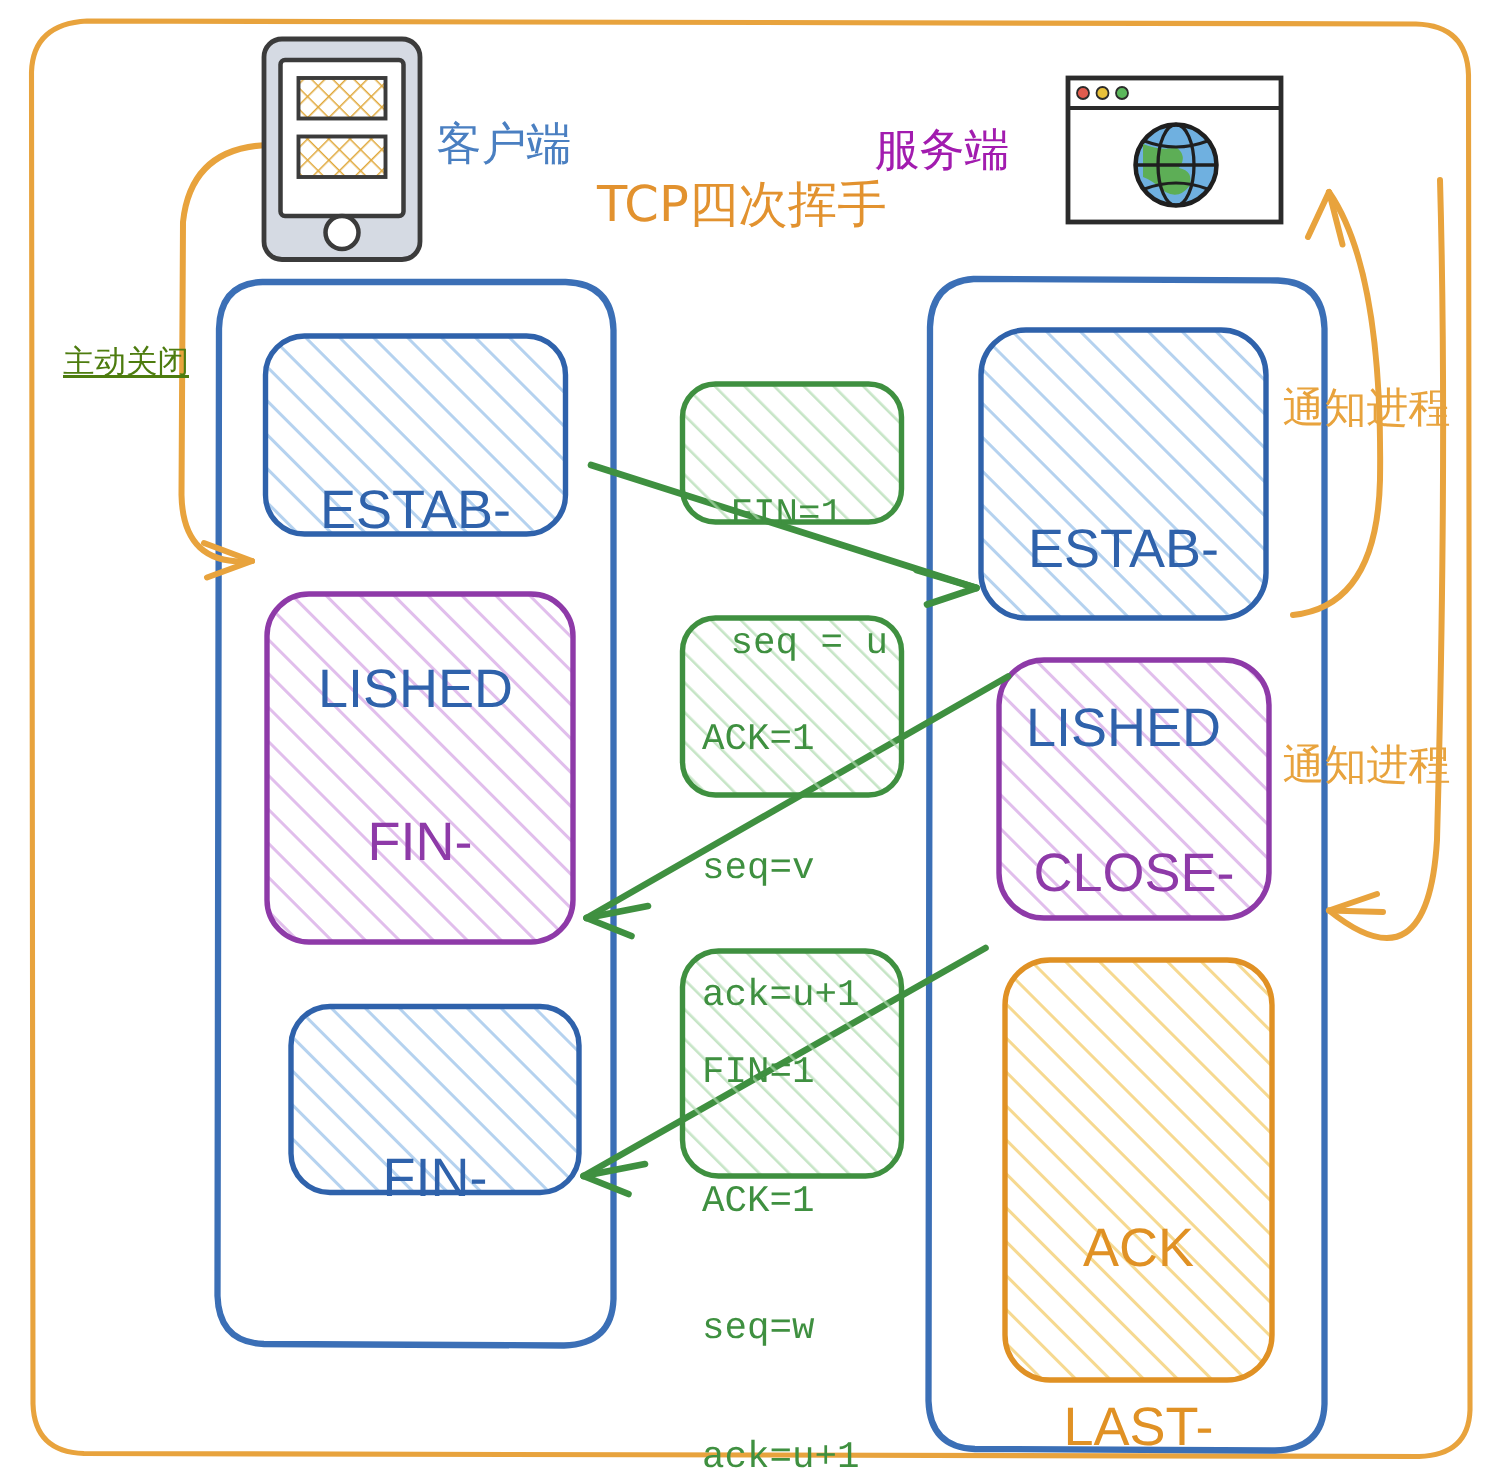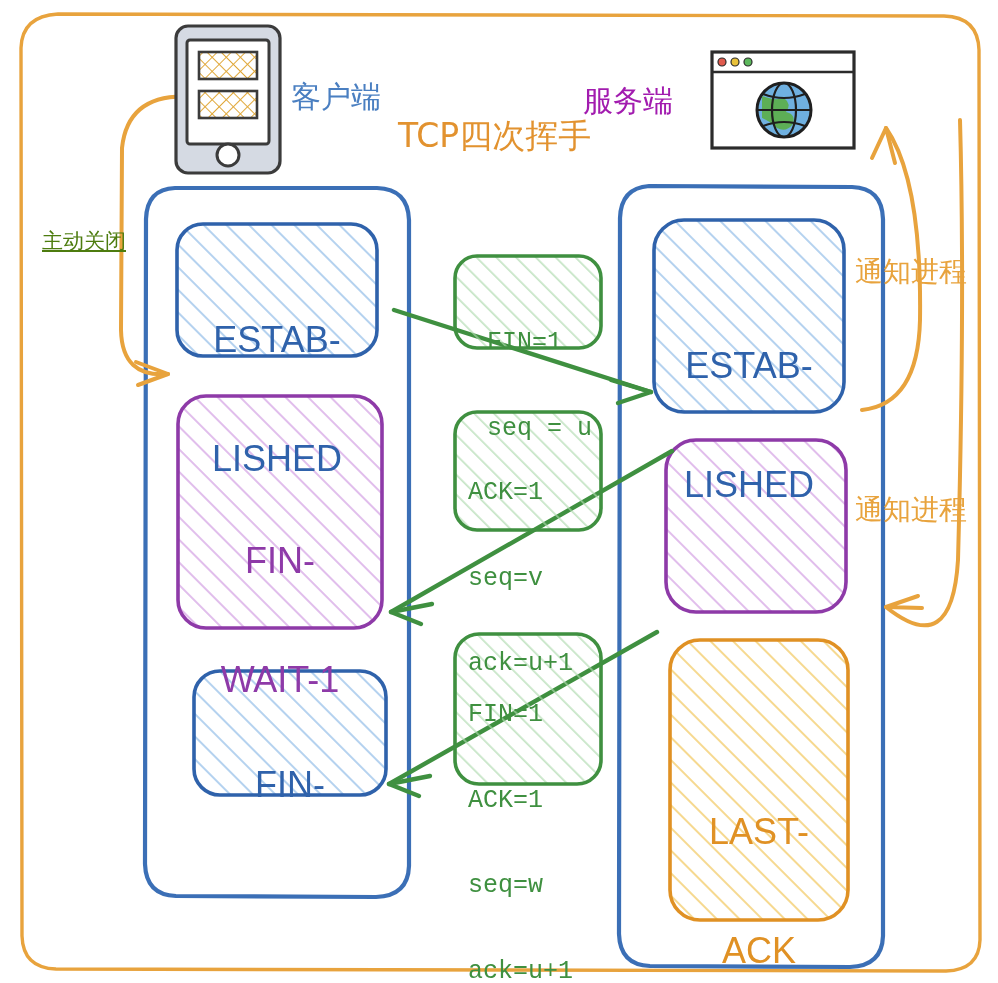--- a/index.html
+++ b/index.html
@@ -133,34 +133,34 @@
 
   <div class="lbl cn" style="left:291px;top:80px;font-size:30px;color:#4a7fc1;">客户端</div>
   <div class="lbl cn" style="left:583px;top:84px;font-size:30px;color:#a21caf;">服务端</div>
 
   <div class="state-txt" style="left:177px;top:241px;width:200px;font-size:36px;color:#2f62ab;">
     <div>ESTAB-</div>
     <div>LISHED</div>
   </div>
   <div class="state-txt" style="left:178px;top:462px;width:204px;font-size:36px;color:#8e3aa8;">
     <div>FIN-</div>
-    <div>WAIT-1</div>
   </div>
   <div class="state-txt" style="left:194px;top:686px;width:192px;font-size:36px;color:#2f62ab;">
     <div>FIN-</div>
   </div>
   <div class="state-txt" style="left:654px;top:267px;width:190px;font-size:36px;color:#2f62ab;">
     <div>ESTAB-</div>
     <div>LISHED</div>
   </div>
   <div class="state-txt" style="left:666px;top:483px;width:180px;font-size:36px;color:#8e3aa8;">
+    <div>CLOSE-</div>
   </div>
   <div class="state-txt" style="left:670px;top:733px;width:178px;font-size:36px;color:#e09124;">
+    <div>ACK</div>
     <div>LAST-</div>
-    <div>ACK</div>
   </div>
 
   <div class="msg-txt" style="left:487px;top:272px;font-size:25px;color:#3f9040;">
     <div>FIN=1</div>
     <div>seq = u</div>
   </div>
   <div class="msg-txt" style="left:468px;top:422px;font-size:25px;color:#3f9040;">
     <div>ACK=1</div>
     <div>seq=v</div>
     <div>ack=u+1</div>

